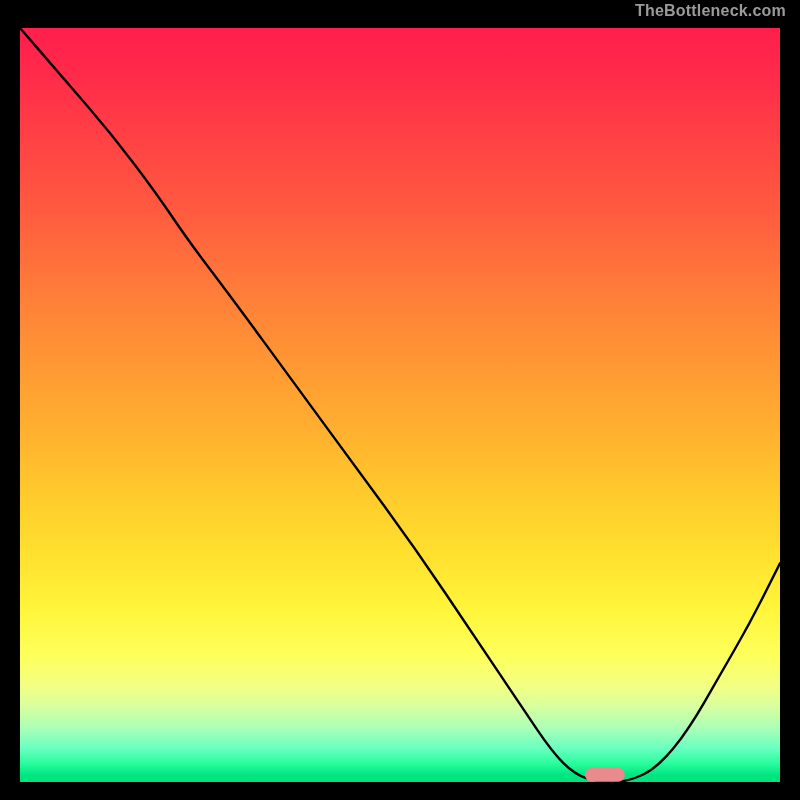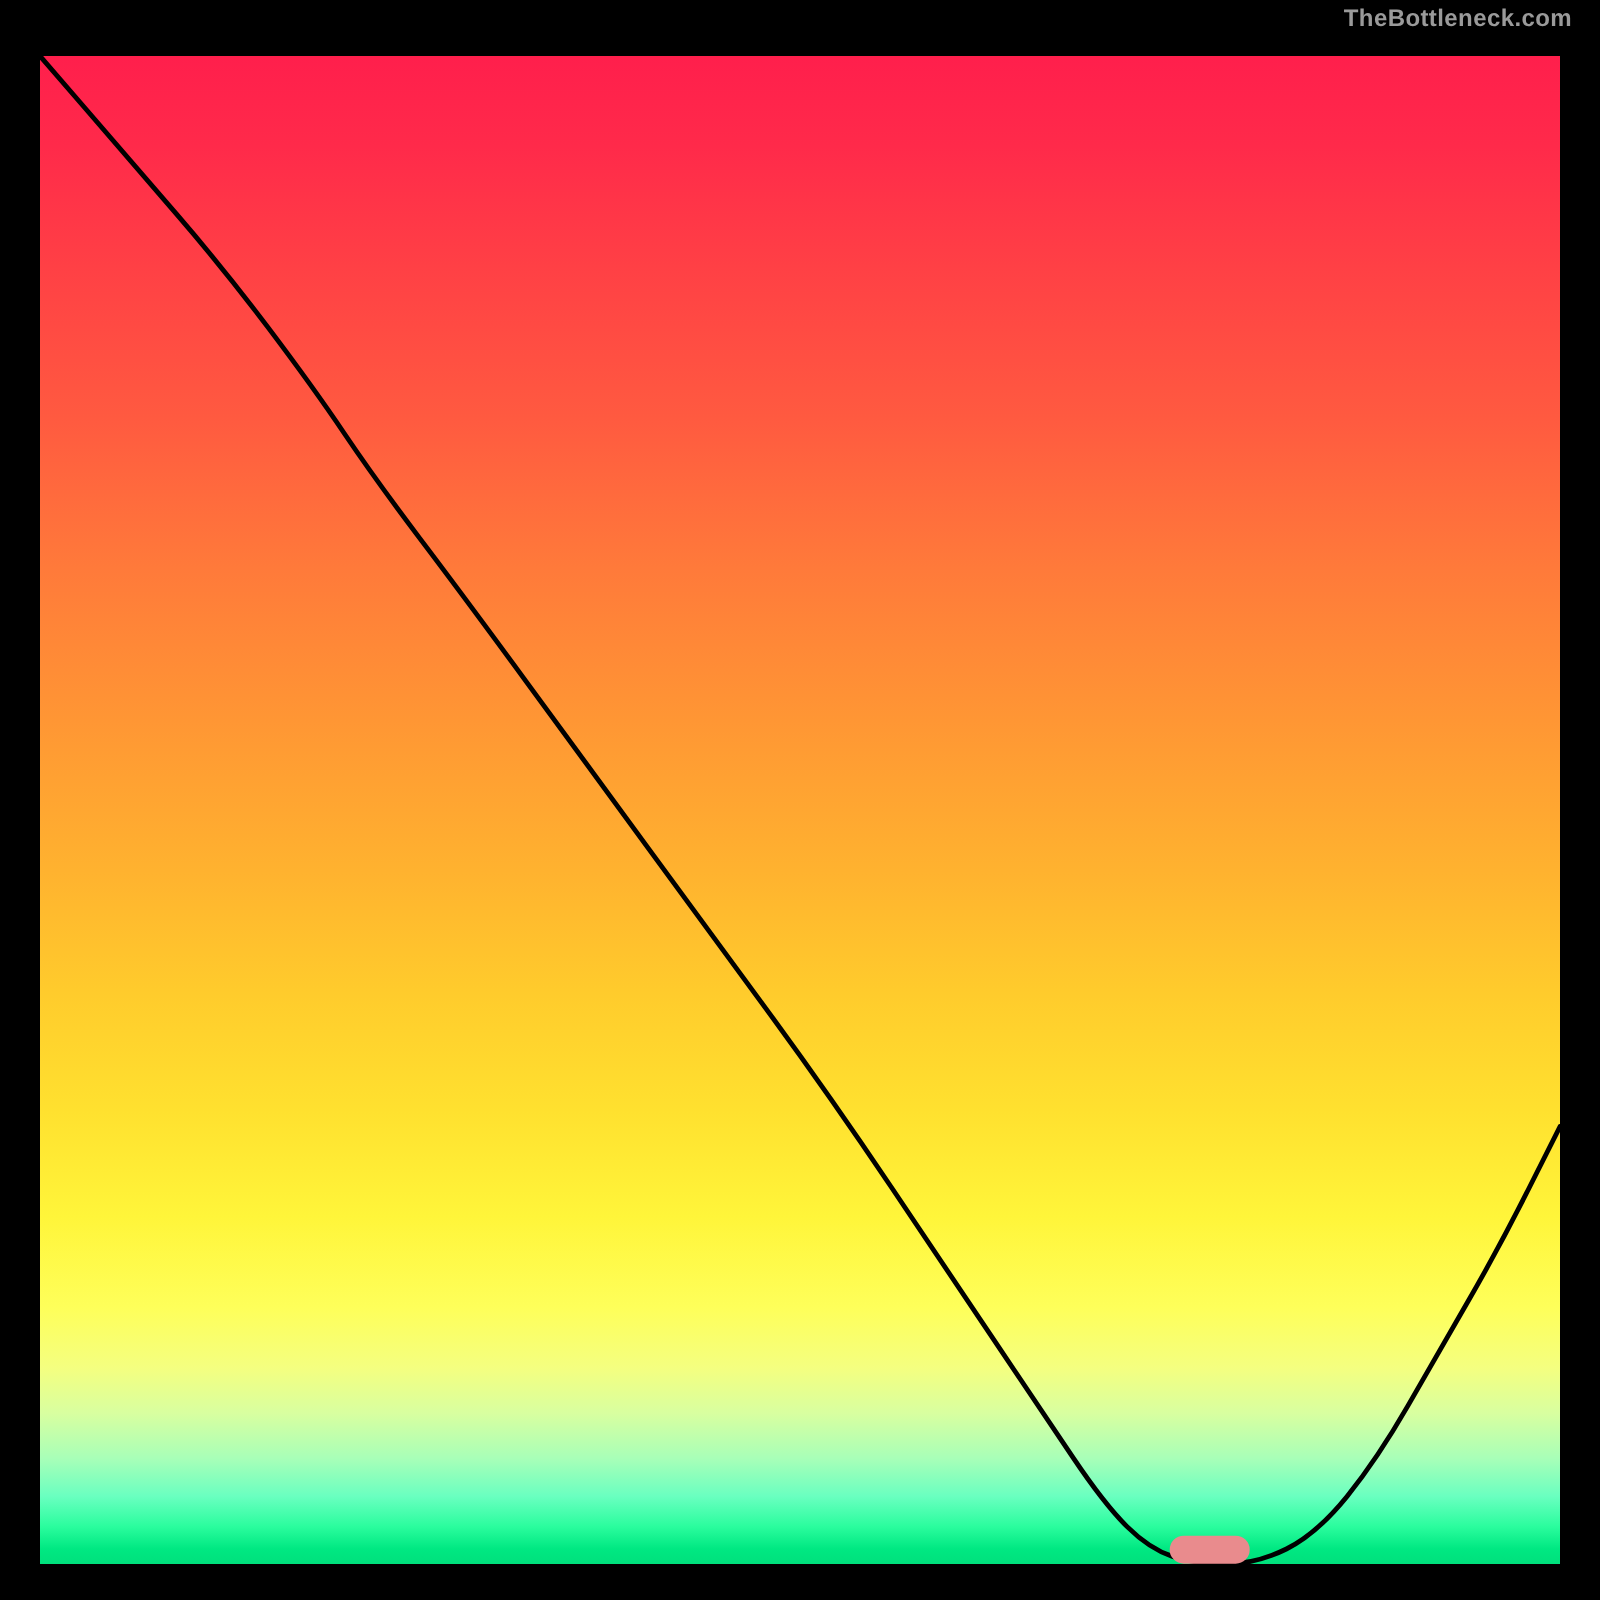--- a/index.html
+++ b/index.html
@@ -15,21 +15,21 @@
     position: relative;
     width: 800px;
     height: 800px;
     background: #000;
   }
   .watermark {
     position: absolute;
     top: 2px;
     right: 14px;
     color: #9a9a9a;
-    font-size: 12px;
+    font-size: 16px;
     font-weight: 600;
     letter-spacing: 0.2px;
     user-select: none;
   }
   .plot-area {
     position: absolute;
     left: 20px;
     top: 28px;
     width: 760px;
     height: 754px; 

